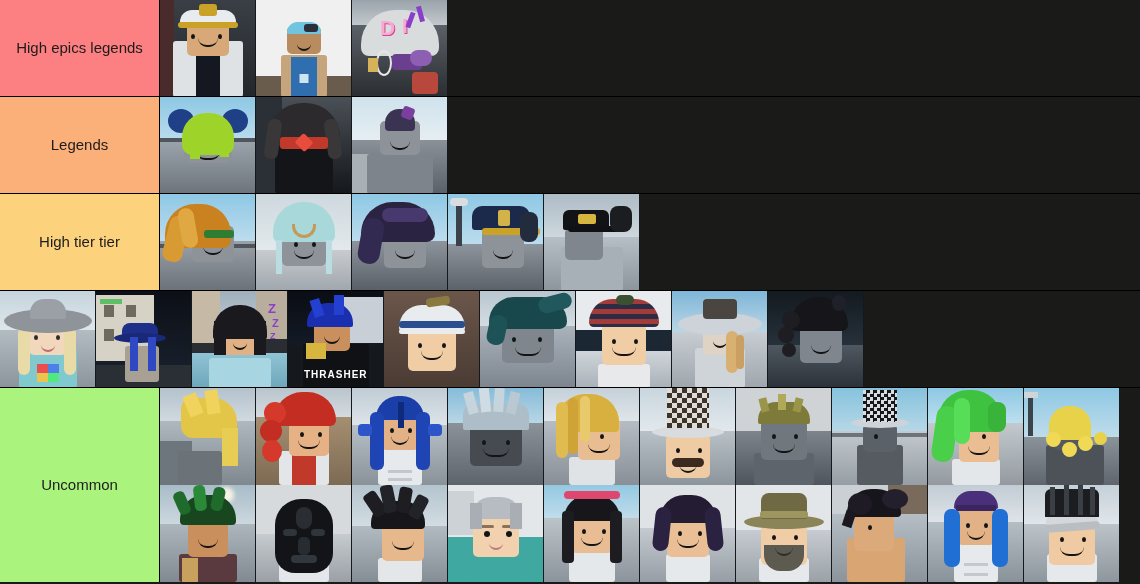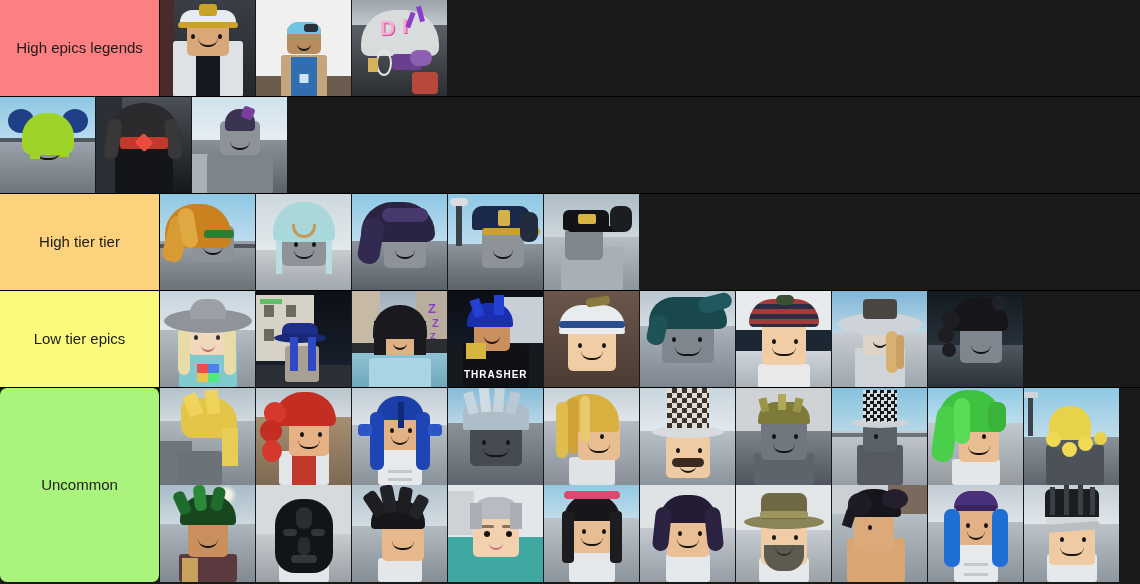--- a/index.html
+++ b/index.html
@@ -189,20 +189,21 @@
     <div style="position:absolute;left:40px;top:54px;width:30px;height:16px;background:#6b3f8f;border-radius:4px"></div>
     <div style="position:absolute;left:58px;top:50px;width:22px;height:16px;background:#8d5fb3;border-radius:8px"></div>
     <div style="position:absolute;left:24px;top:50px;width:16px;height:26px;border:2px solid #e4e6e7;border-radius:50%"></div>
     <div style="position:absolute;left:60px;top:72px;width:26px;height:22px;background:#b8483c;border-radius:4px"></div>
     <div style="position:absolute;left:16px;top:58px;width:10px;height:14px;background:#d6b25a"></div>
             </div>
           </div>
         </div>
       </div>
       <div class="tier-row" style="height: 97px;">
+        <div class="tier-label" style="background: rgb(252, 176, 121); height: 100%;">Legends</div>
         <div class="tier-items">
           <div class="item" title="Roblox avatar with green hair and dark blue hair buns">
             <div class="scene">
     <div class="sky" style="height:46%"></div>
     <div class="ground" style="height:54%;background:linear-gradient(#9aa3ab,#6d747b)"></div>
     <div class="rail" style="top:42%"></div>
     <div class="head" style="top:22px;width:48px;height:44px;background:#8d9399;border-radius:8px"></div>
     <div class="eye" style="left:36px;top:44px"></div>
     <div class="smile" style="top:54px;width:24px"></div>
     <div style="position:absolute;left:8px;top:12px;width:26px;height:24px;background:#1f3f86;border-radius:50%"></div>
@@ -301,21 +302,20 @@
     <div class="head" style="top:34px;left:42%;width:38px;height:32px;background:#7f868d"></div>
     <div class="hat" style="top:16px;left:44%;width:46px;height:20px;background:#121316;border-radius:6px 6px 2px 2px"></div>
     <div style="position:absolute;left:24px;top:32px;width:52px;height:6px;background:#101114;border-radius:3px"></div>
     <div style="position:absolute;left:34px;top:20px;width:18px;height:10px;background:#d7b63f;border-radius:2px"></div>
     <div style="position:absolute;left:66px;top:12px;width:22px;height:26px;background:#1b1d20;border-radius:8px"></div>
             </div>
           </div>
         </div>
       </div>
       <div class="tier-row" style="height: 97px;">
-        <div class="tier-label" style="background: rgb(250, 250, 124); height: 100%;">Low tier epics</div>
         <div class="tier-items">
           <div class="item" title="Roblox avatar, blonde hair, wide grey sun hat, rainbow window shirt">
             <div class="scene">
     <div class="sky pale" style="height:40%;background:linear-gradient(#c6d4dd,#dde6eb)"></div>
     <div class="ground light" style="height:60%;background:linear-gradient(#b4bcc3,#8b949b)"></div>
     <div class="torso teal" style="width:58px;height:40px;bottom:0;background:#7fc9cf"></div>
     <div style="position:absolute;left:50%;transform:translateX(-50%);bottom:6px;width:22px;height:18px;background:linear-gradient(90deg,#e94f4f 0 50%,#4f7fe9 0 100%)"></div>
     <div style="position:absolute;left:50%;transform:translateX(-50%);bottom:6px;width:22px;height:9px;background:linear-gradient(90deg,#e9c44f 0 50%,#4fe97f 0 100%)"></div>
     <div class="head pale" style="top:30px;width:38px;height:34px"></div>
     <div class="eye" style="left:34px;top:44px;background:#2b2b2b"></div>
@@ -439,21 +439,21 @@
     <div class="hair" style="top:6px;left:54%;width:58px;height:34px;background:#16161a;border-radius:28px 28px 6px 6px"></div>
     <div style="position:absolute;left:14px;top:20px;width:18px;height:18px;background:#1d1d22;border-radius:50%"></div>
     <div style="position:absolute;left:10px;top:36px;width:16px;height:16px;background:#1d1d22;border-radius:50%"></div>
     <div style="position:absolute;left:14px;top:52px;width:14px;height:14px;background:#1d1d22;border-radius:50%"></div>
     <div style="position:absolute;left:64px;top:4px;width:14px;height:16px;background:#20202a;border-radius:50%"></div>
             </div>
           </div>
         </div>
       </div>
       <div class="tier-row" style="height: 194px;">
-        <div class="tier-label" style="background: rgb(170, 244, 126); height: 100%; border-radius: 7px;">Uncommon</div>
+        <div class="tier-label" style="background: rgb(170, 244, 126); height: 100%;">Uncommon</div>
         <div class="tier-items">
           <div class="item" title="Roblox avatar with blond spiky anime hair">
             <div class="scene">
     <div class="sky pale" style="height:34%;background:linear-gradient(#b4c2cc,#d0d9df)"></div>
     <div class="ground light" style="height:66%;background:linear-gradient(#b0b8bf,#80888f)"></div>
     <div style="position:absolute;left:0;bottom:0;width:32px;height:44px;background:#6e767d"></div>
     <div class="torso" style="width:44px;height:34px;bottom:0;left:42%;background:#6b7278"></div>
     <div class="hair" style="top:10px;left:52%;width:56px;height:40px;background:#e3c547;border-radius:10px 24px 12px 12px"></div>
     <div style="position:absolute;left:26px;top:6px;width:14px;height:22px;background:#f0d35c;transform:rotate(-22deg)"></div>
     <div style="position:absolute;left:46px;top:2px;width:13px;height:24px;background:#f0d35c;transform:rotate(-8deg)"></div>

